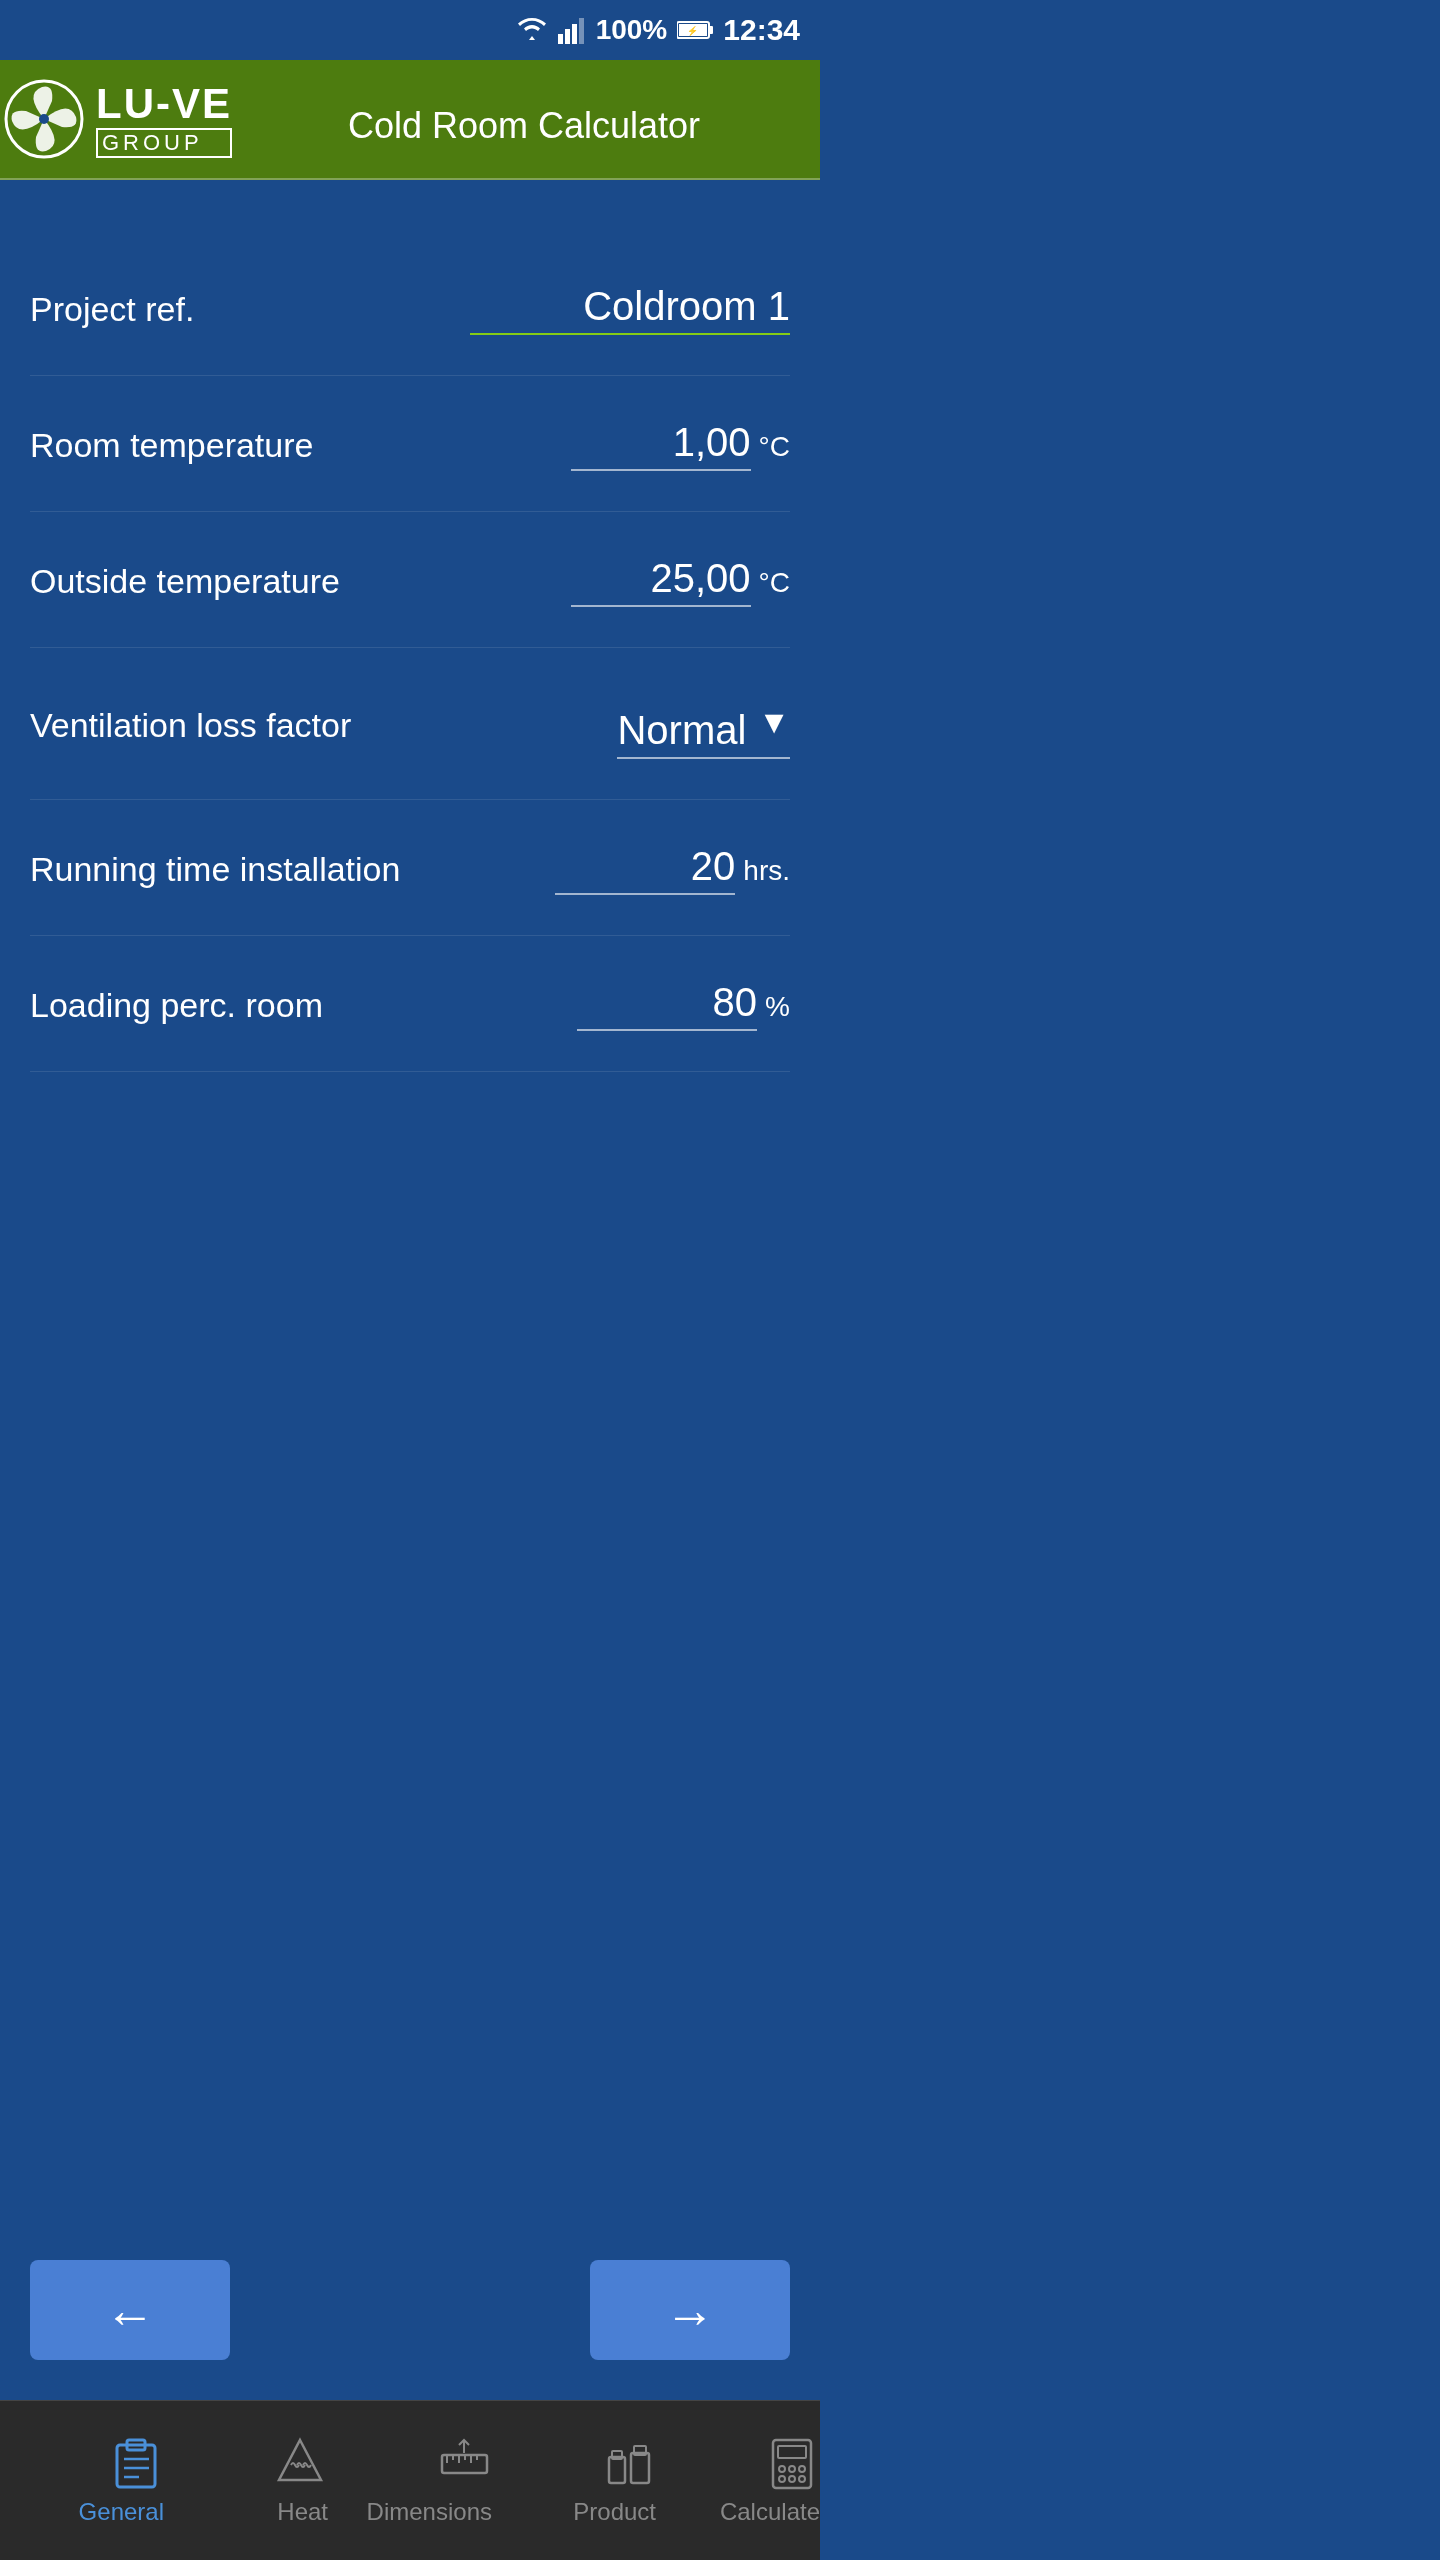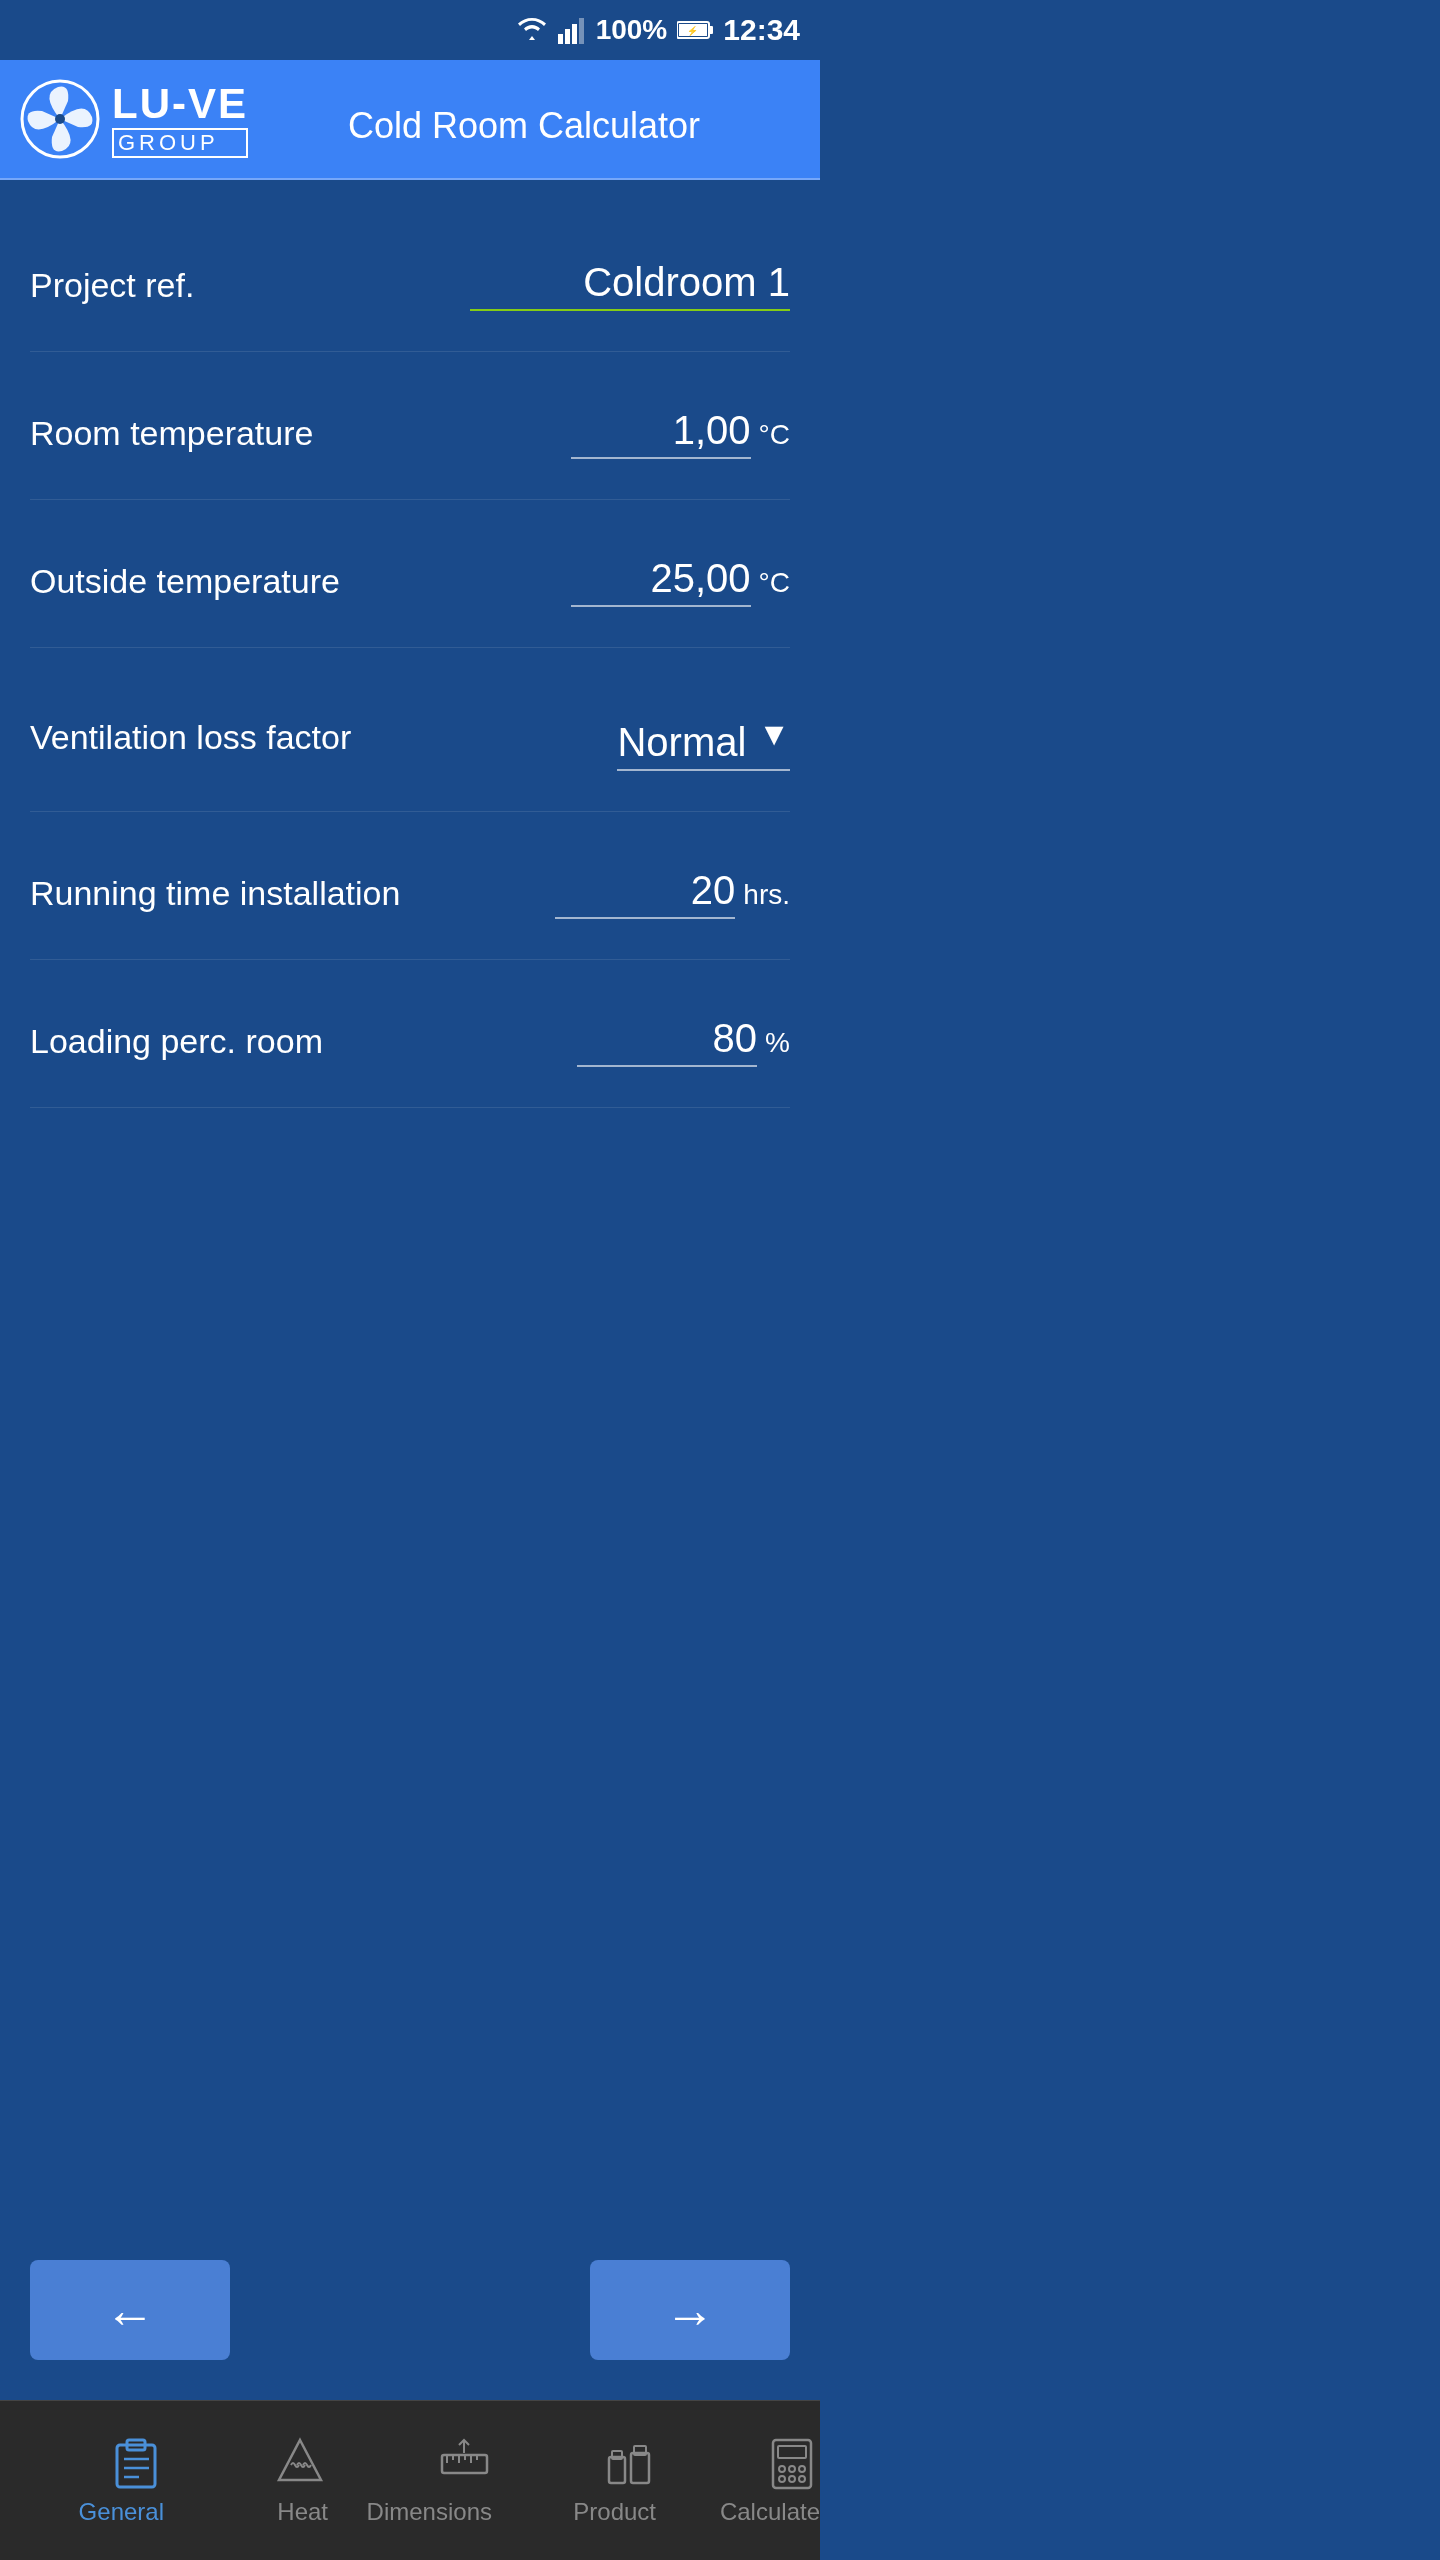--- a/index.html
+++ b/index.html
@@ -29,24 +29,24 @@
 
     .status-icons {
       display: flex;
       align-items: center;
       gap: 10px;
       font-weight: bold;
     }
 
     
     .header {
-      background: #3b82f6;
-      display: flex;
-      align-items: center;
-      padding: 10px 20px;
+      background: #4d7c0f;
+      display: flex;
+      align-items: center;
+      padding: 10px 4px;
       border-bottom: 2px solid rgba(255,255,255,0.3);
       height: 120px;
     }
 
     .logo-container {
       display: flex;
       align-items: center;
       gap: 12px;
     }
 
@@ -80,24 +80,24 @@
       text-align: center;
       font-size: 36px;
       font-weight: normal;
       color: white;
       margin-top: 14px;
     }
 
     
     .main-content {
       flex: 1;
-      padding: 40px 30px;
+      padding: 64px 30px;
       display: flex;
       flex-direction: column;
-      gap: 16px;
+      gap: 4px;
     }
 
     .form-row {
       display: flex;
       align-items: center;
       justify-content: space-between;
       padding: 40px 0;
       border-bottom: 1px solid rgba(255,255,255,0.1);
     }
 

